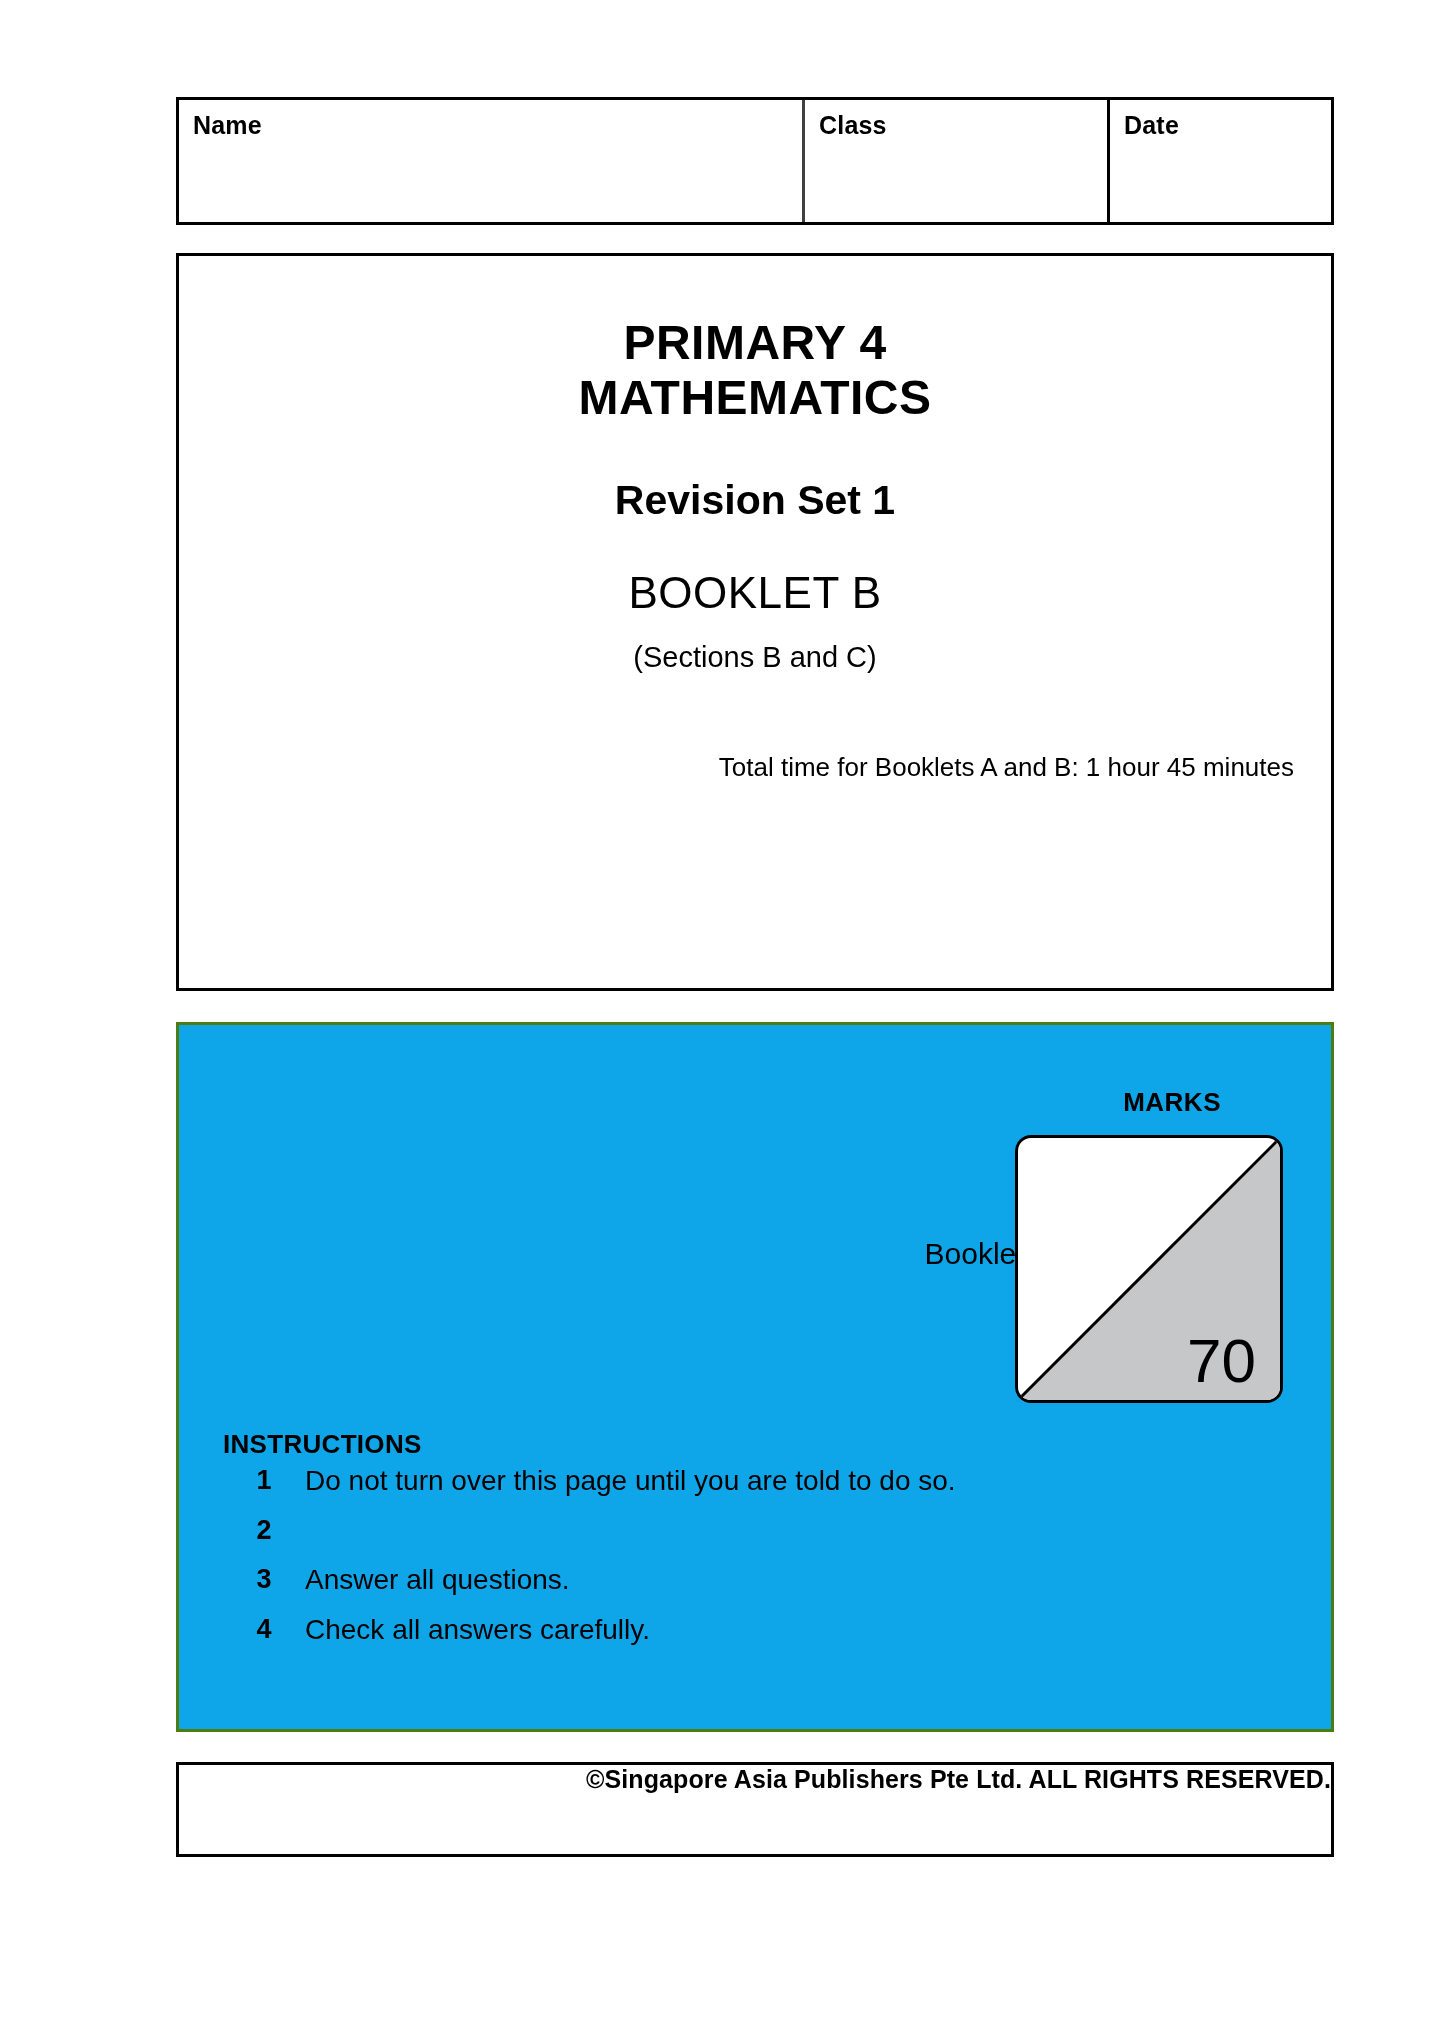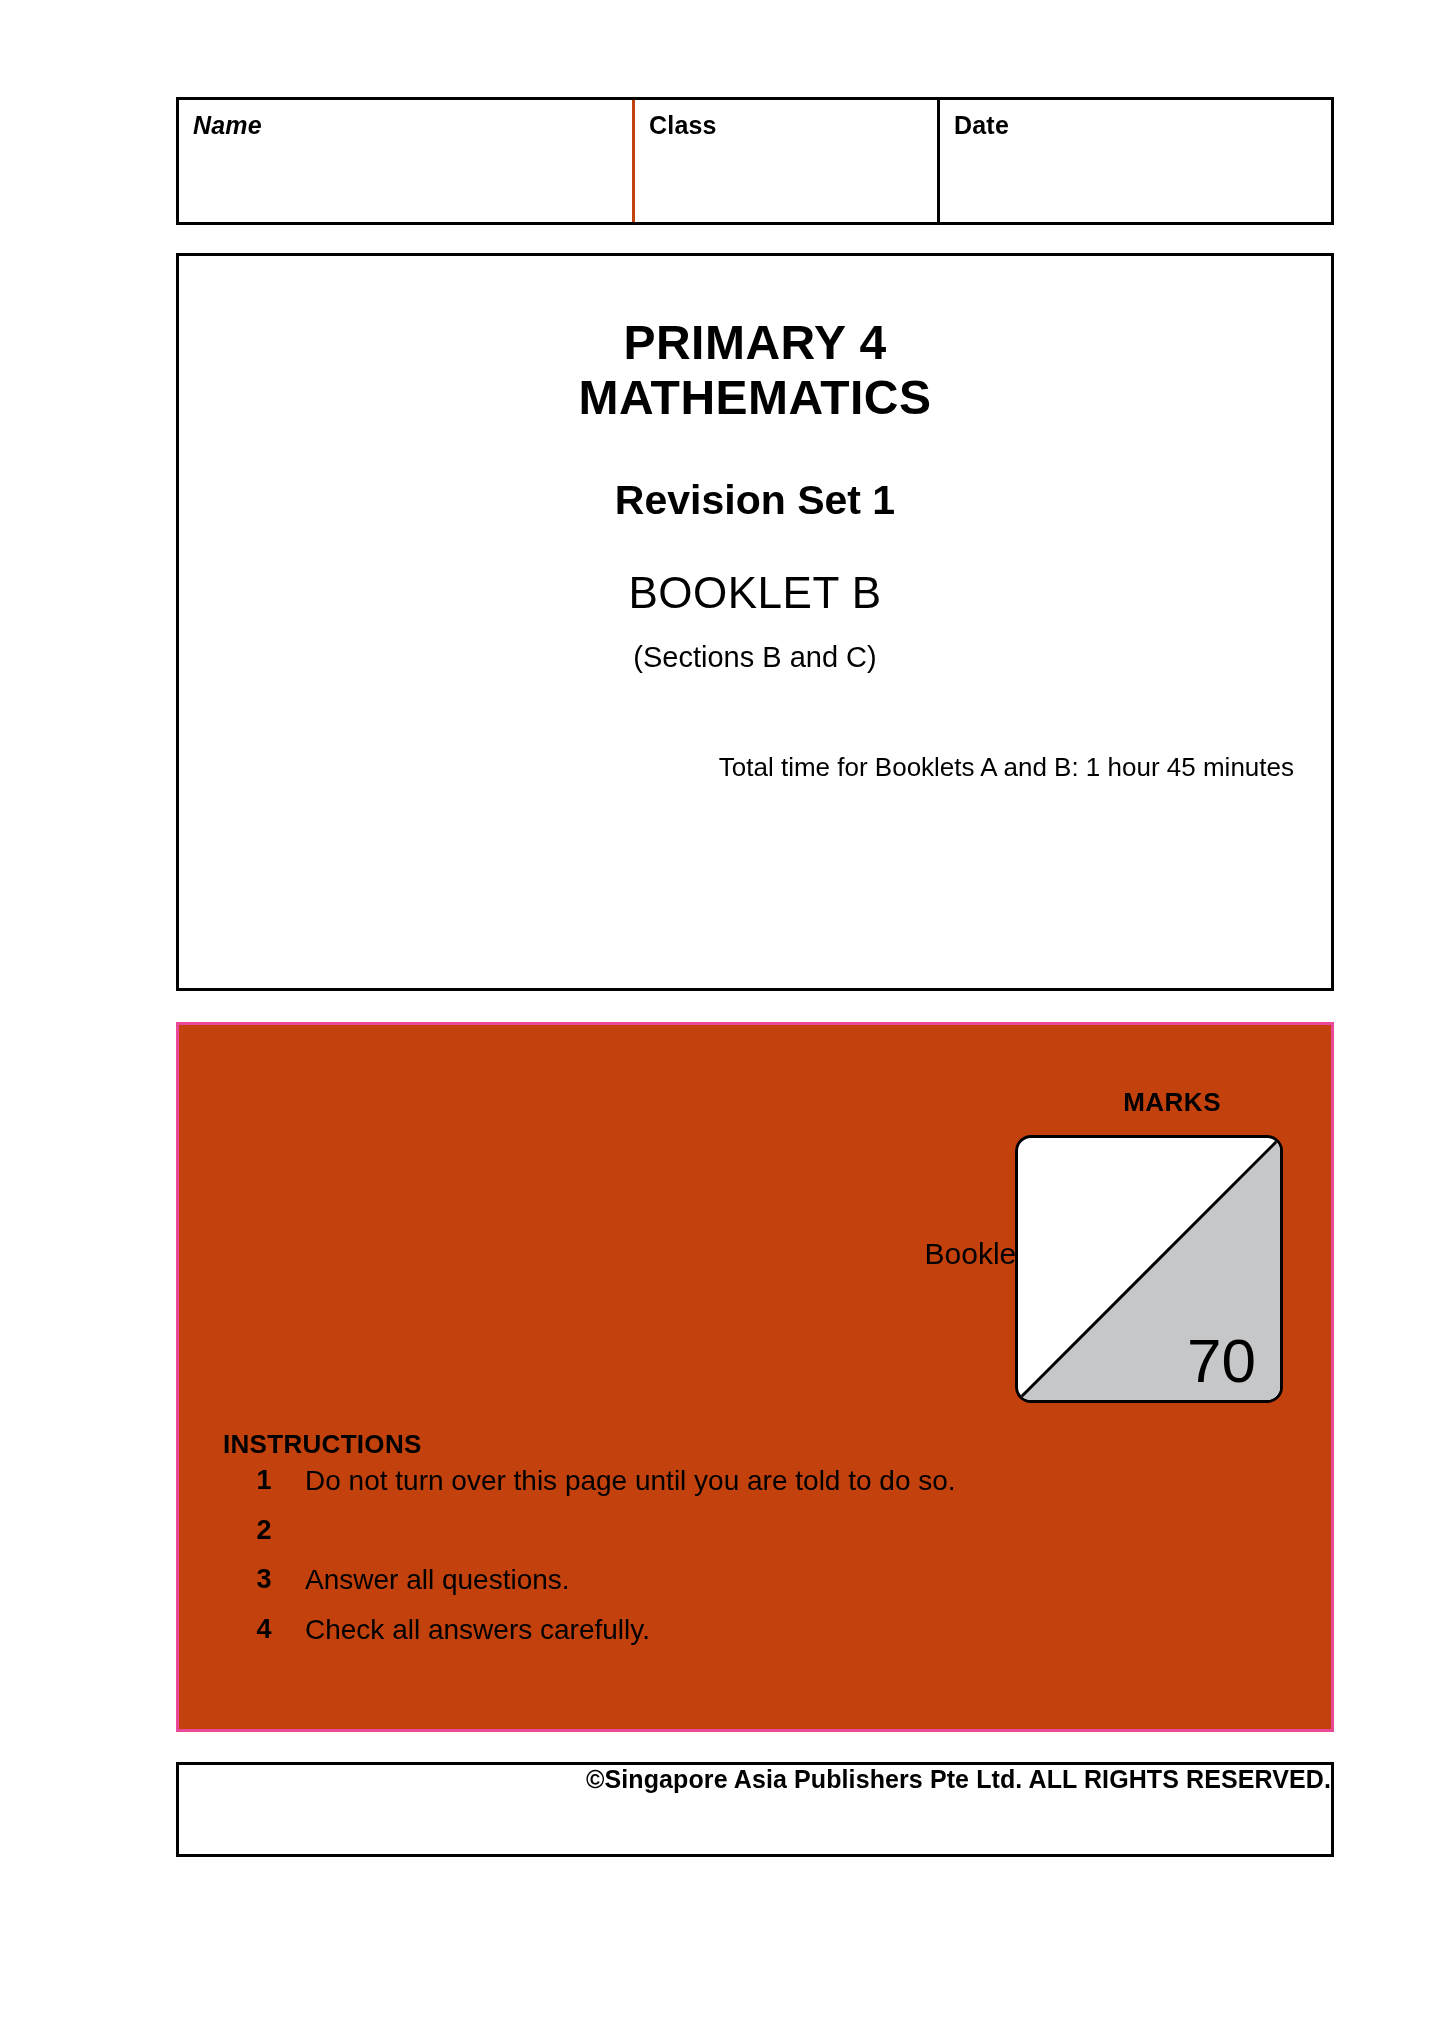--- a/index.html
+++ b/index.html
@@ -33,21 +33,21 @@
     height: 128px;
     border: 3px solid #000;
     box-sizing: border-box;
     display: flex;
   }
   .id-cell {
     box-sizing: border-box;
     padding: 12px 0 0 14px;
     position: relative;
   }
-  .id-cell-name  { width: 456px; border-right: 3px solid #c2410c; font-style: italic; }
+  .id-cell-name  { width: 626px; border-right: 3px solid #404040; }
   .id-cell-class { width: 305px; border-right: 3px solid #000; }
   .id-cell-date  { flex: 1 1 auto; }
   .id-label {
     font-size: 25px;
     font-weight: bold;
     line-height: 1.1;
     letter-spacing: 0.2px;
   }
 
   
@@ -95,22 +95,22 @@
     padding-right: 37px;
   }
 
   
   .marks-block {
     position: absolute;
     left: 176px;
     top: 1022px;
     width: 1158px;
     height: 710px;
-    border: 3px solid #ec4899;
-    background: #c2410c;
+    border: 3px solid #4d7c0f;
+    background: #0ea5e9;
     box-sizing: border-box;
   }
   .marks-label {
     position: absolute;
     right: 110px;
     top: 62px;
     font-size: 26px;
     font-weight: bold;
     letter-spacing: 0.5px;
   }

